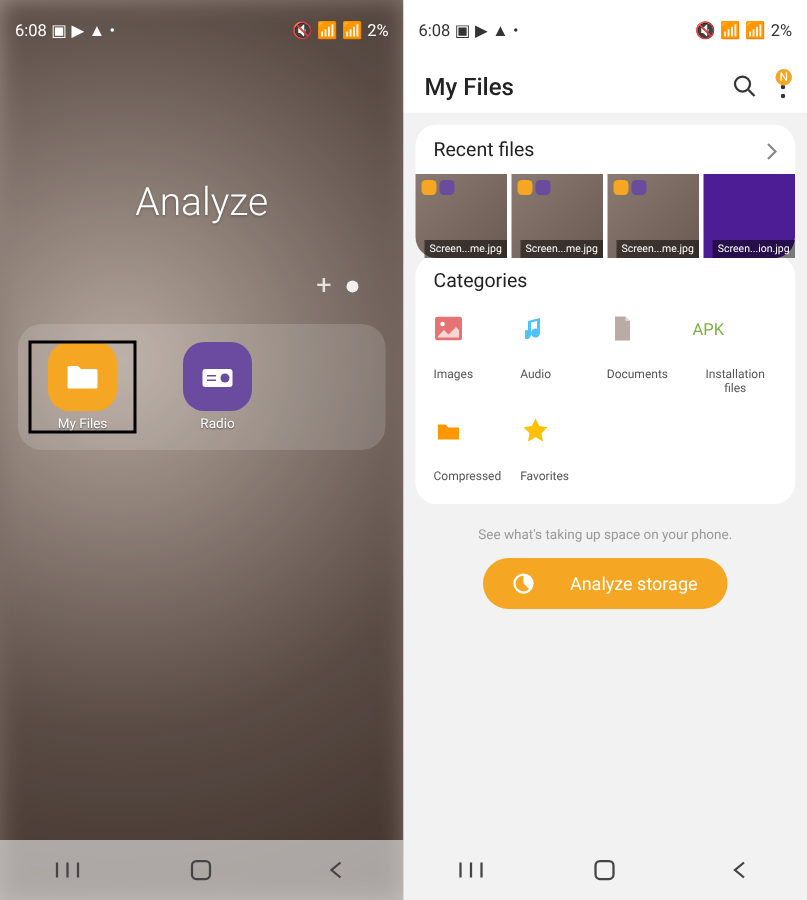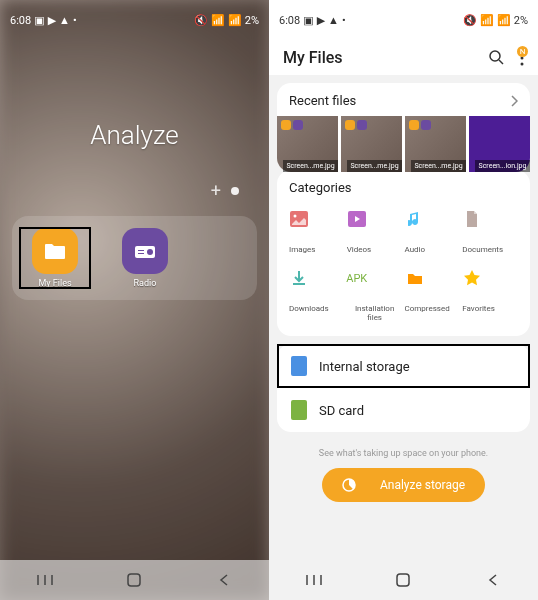--- a/index.html
+++ b/index.html
@@ -229,53 +229,36 @@
             <svg width="18" height="16">
               <rect width="18" height="16" rx="2" fill="#e57373"></rect>
               <circle cx="5" cy="5" r="1.5" fill="#fff"></circle>
               <path d="M2 13l4-4 3 3 5-5 2 2v5H2z" fill="#fff" opacity="0.7"></path>
             </svg>
           </span>
         <span class="cat-label">Images</span>
       </div>
       <div class="cat-item">
         <span class="cat-icon">
-            <svg width="18" height="16">
-              <rect width="18" height="16" rx="2" fill="#ba68c8"></rect>
-              <path d="M7 5l5 3-5 3z" fill="#fff"></path>
-            </svg>
-          </span>
-        <span class="cat-label">Videos</span>
-      </div>
-      <div class="cat-item">
-        <span class="cat-icon">
             <svg width="14" height="18">
               <path d="M10 2v10a3 3 0 11-2-2.8V4l-4 1v8a3 3 0 11-2-2.8V4l8-2z" fill="#4fc3f7"></path>
             </svg>
           </span>
         <span class="cat-label">Audio</span>
       </div>
       <div class="cat-item">
         <span class="cat-icon">
             <svg width="14" height="18">
               <path d="M2 1h7l3 3v13H2z" fill="#bcaaa4"></path>
               <path d="M9 1v3h3" fill="#fff" opacity="0.5"></path>
             </svg>
           </span>
         <span class="cat-label">Documents</span>
       </div>
       <div class="cat-item">
-        <span class="cat-icon">
-            <svg width="16" height="18">
-              <path d="M8 2v9m-4-3l4 4 4-4M2 15h12" stroke="#4db6ac" stroke-width="2" fill="none"></path>
-            </svg>
-          </span>
-        <span class="cat-label">Downloads</span>
-      </div>
-      <div class="cat-item">
         <span class="cat-icon" style="color:#7cb342;font-weight:normal;font-size:11px">APK</span>
         <span class="cat-label">Installation files</span>
       </div>
       <div class="cat-item">
         <span class="cat-icon">
             <svg width="16" height="14">
               <path d="M1 3h5l2 2h7v8H1z" fill="#ff9800"></path>
             </svg>
           </span>
         <span class="cat-label">Compressed</span>
@@ -284,30 +267,20 @@
         <span class="cat-icon">
             <svg width="18" height="18">
               <path d="M9 1l2.5 5 5.5.8-4 4 1 5.5L9 13.5 4 16.3l1-5.5-4-4 5.5-.8z" fill="#ffc107"></path>
             </svg>
           </span>
         <span class="cat-label">Favorites</span>
       </div>
     </div>
   </div>
 
-  <div class="storage-list">
-    <div class="storage-item highlighted">
-      <div class="storage-icon blue"></div>
-      <span class="storage-label">Internal storage</span>
-    </div>
-    <div class="storage-item">
-      <div class="storage-icon green"></div>
-      <span class="storage-label">SD card</span>
-    </div>
-  </div>
 
   <div class="analyze-section">
     <div class="analyze-hint">See what's taking up space on your phone.</div>
     <button class="analyze-btn">
       <svg width="14" height="14">
           <circle cx="7" cy="7" r="6" fill="none" stroke="#fff" stroke-width="1.5"></circle>
           <path d="M7 7V1a6 6 0 014.2 10.2z" fill="#fff"></path>
         </svg>
       <span>Analyze storage</span>
     </button>

